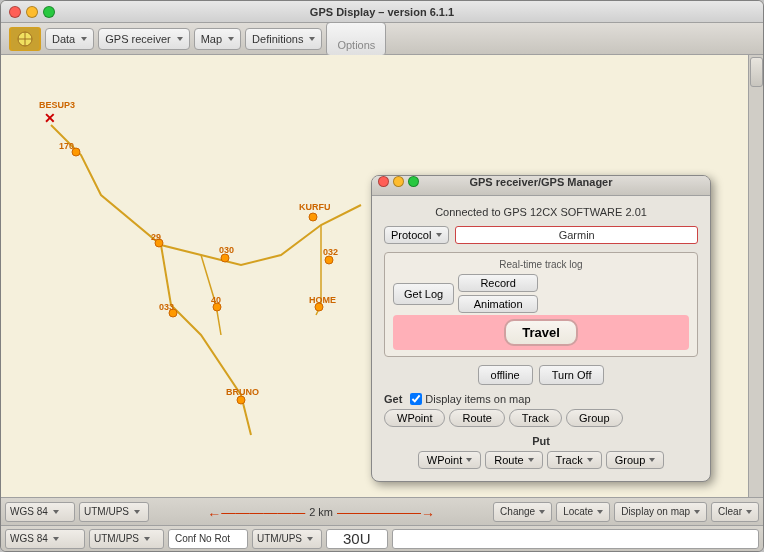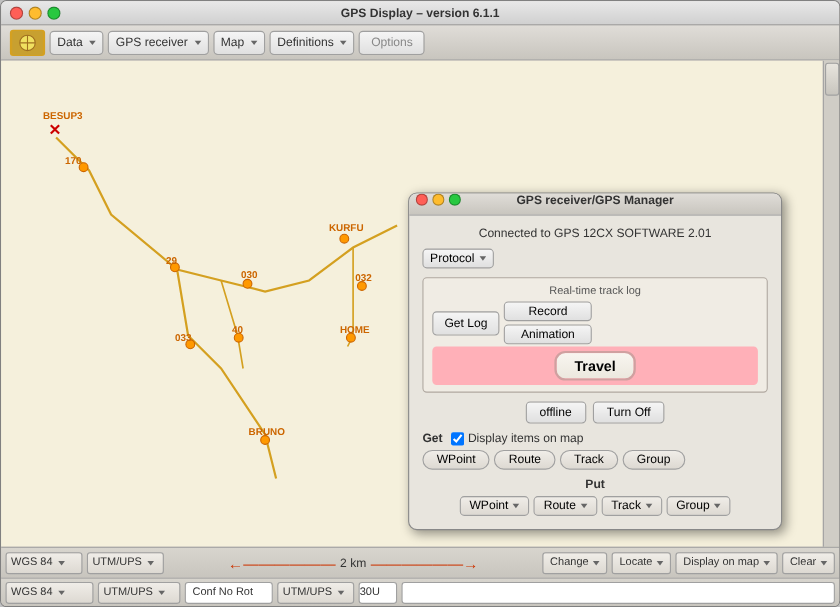--- a/index.html
+++ b/index.html
@@ -94,21 +94,21 @@
       border-left: 3px solid transparent;
       border-right: 3px solid transparent;
       border-top: 4px solid #666;
       margin-left: 2px;
     }
     .options-btn {
       height: 22px;
       background: linear-gradient(to bottom, #f5f5f5, #e0e0e0);
       border: 1px solid #a0a0a0;
       border-radius: 4px;
-      padding: 4px 10px;
+      padding: 16px 10px;
       font-size: 11px;
       color: #888;
       cursor: pointer;
     }
 
     
     .content-area {
       flex: 1;
       position: relative;
       overflow: hidden;
@@ -551,20 +551,21 @@
       <div class="dialog-content">
 
 
         <div class="connected-text">Connected to GPS 12CX SOFTWARE  2.01</div>
 
         <div class="protocol-row">
           <div class="protocol-select">
             <span>Protocol</span>
             <div class="dropdown-arrow"></div>
           </div>
+          <div class="garmin-box">Garmin</div>
         </div>
 
         <div class="realtime-group">
           <div class="realtime-title">Real-time track log</div>
           <div class="realtime-buttons">
             <button class="get-log-btn">Get Log</button>
             <div class="right-btns">
               <button class="record-btn">Record</button>
               <button class="animation-btn">Animation</button>
             </div>
@@ -673,19 +674,19 @@
       <span>UTM/UPS</span>
       <div class="dropdown-arrow"></div>
     </div>
     <div style="height: 20px; background: white; border: 1px solid #a0a0a0; border-radius: 3px; padding: 0 6px; display: flex; align-items: center; font-size: 10px; color: #333; min-width: 80px;">
       <span>Conf No Rot</span>
     </div>
     <div class="coord-select" style="min-width: 70px;">
       <span>UTM/UPS</span>
       <div class="dropdown-arrow"></div>
     </div>
-    <div style="height: 20px; background: white; border: 1px solid #a0a0a0; border-radius: 3px; padding: 0 0; display: flex; align-items: center; font-size: 10px; color: #333; min-width: 35px;">
+    <div style="height: 20px; background: white; border: 1px solid #a0a0a0; border-radius: 3px; padding: 0 16px; display: flex; align-items: center; font-size: 15px; color: #333; min-width: 35px;">
       <span>30U</span>
     </div>
     <div style="height: 20px; background: white; border: 1px solid #a0a0a0; border-radius: 3px; padding: 0 6px; display: flex; align-items: center; font-size: 10px; color: #555; flex: 1;">
     </div>
   </div>
 </div>
 
 </body></html>

